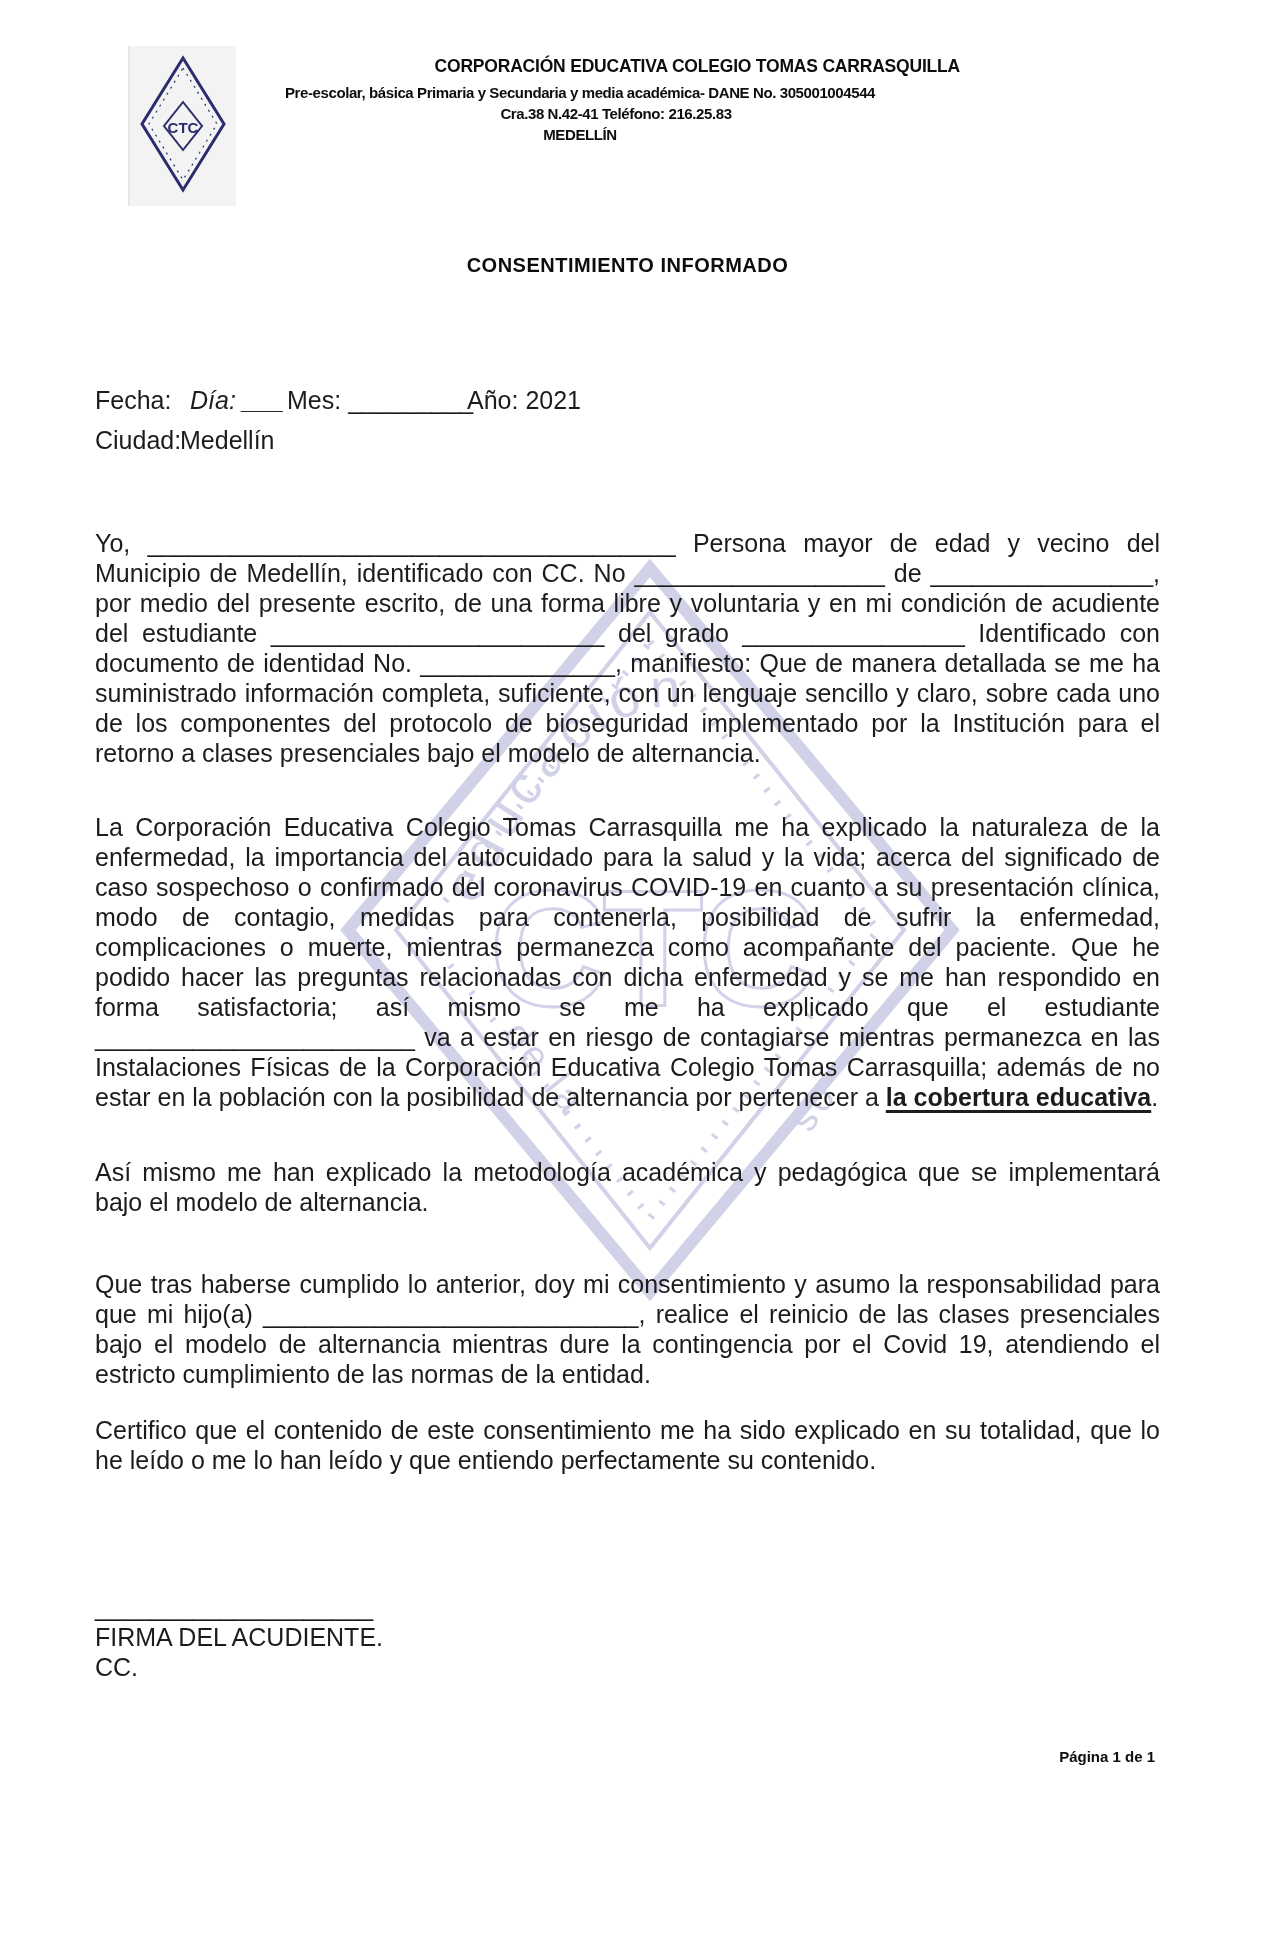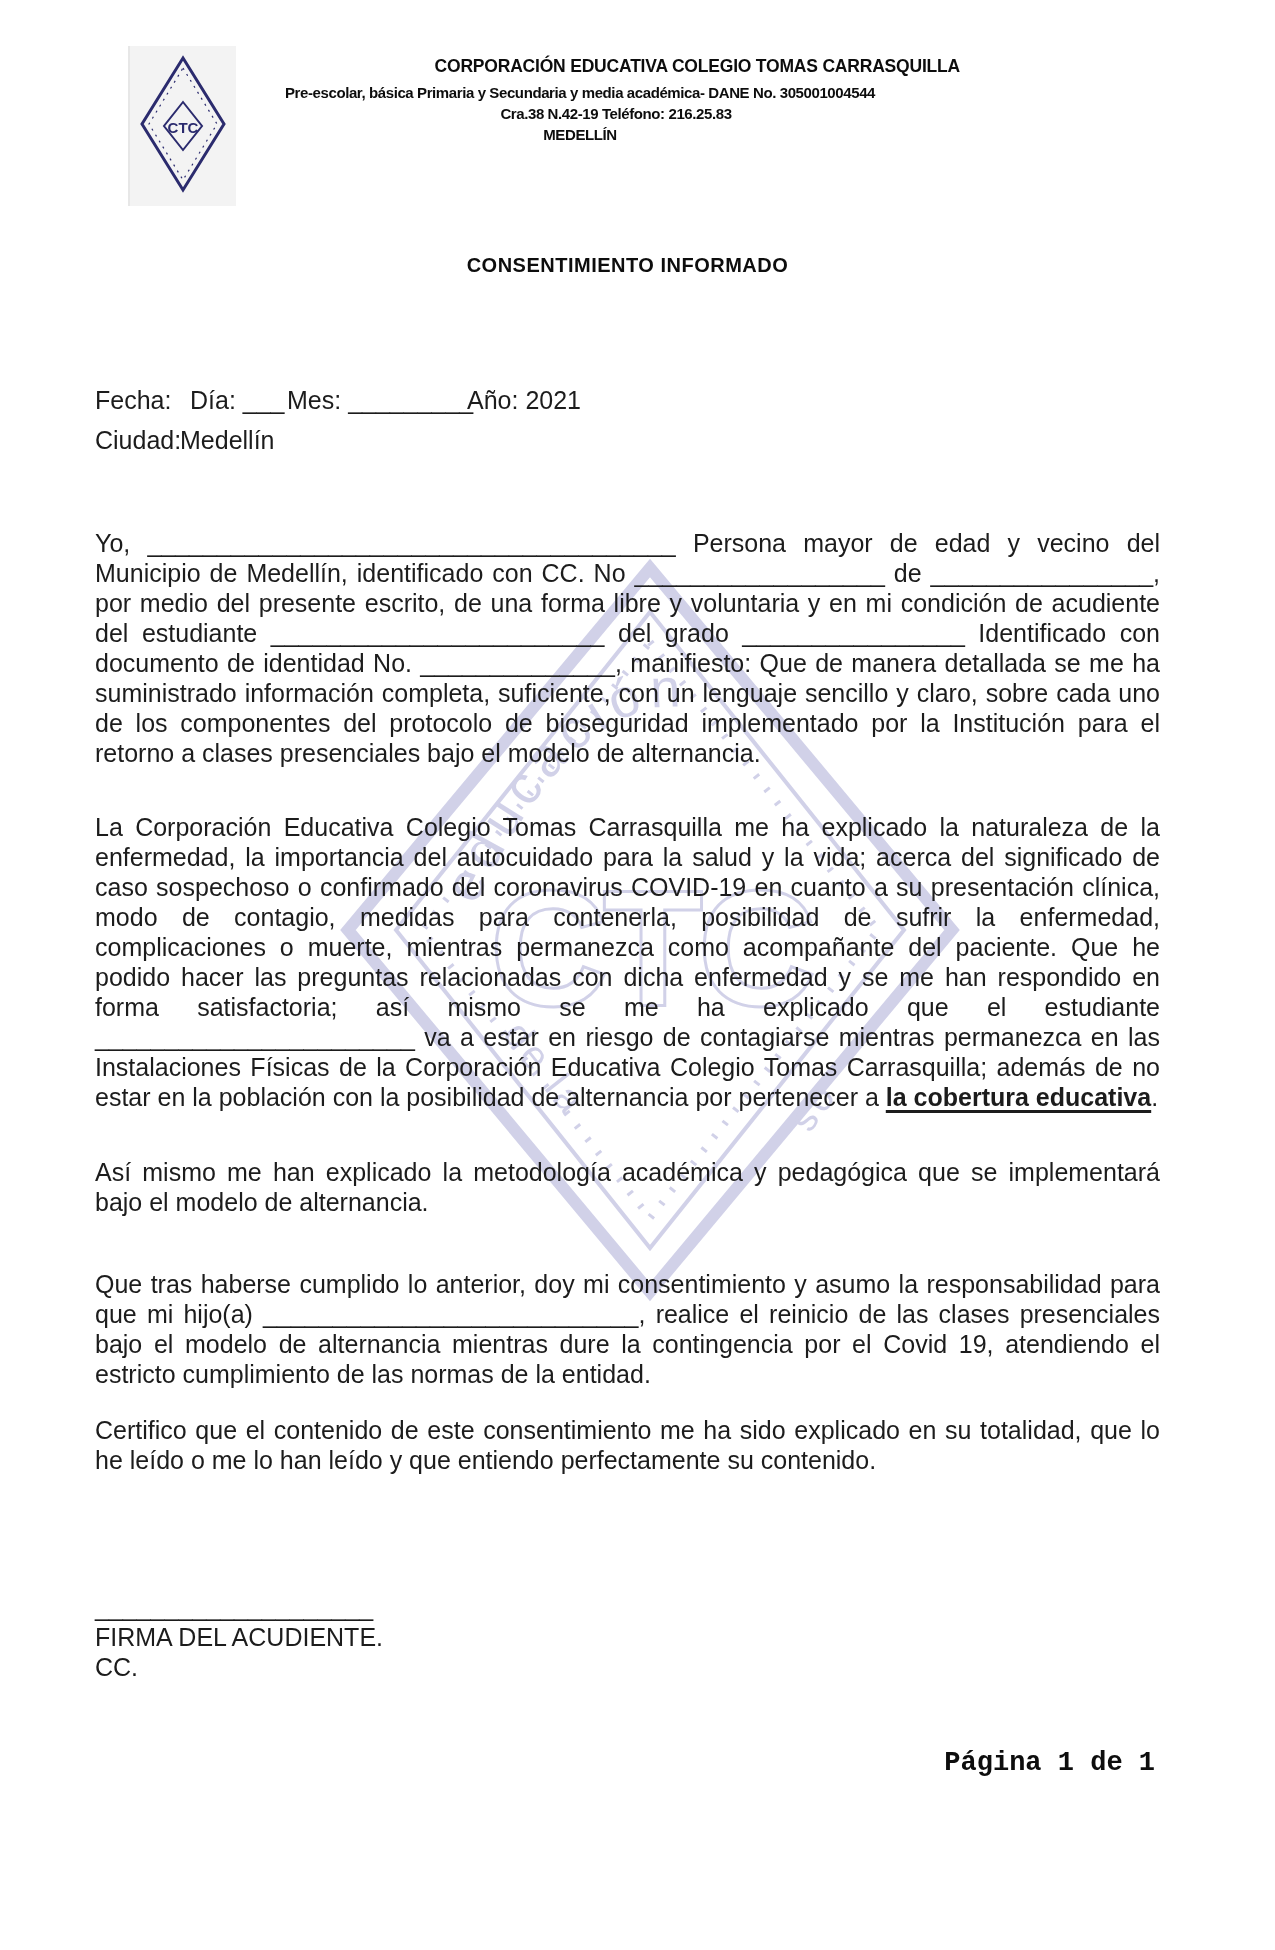--- a/index.html
+++ b/index.html
@@ -24,35 +24,35 @@
   .watermark{position:absolute; left:330px; top:550px; opacity:0.5; pointer-events:none;}
   
   .doc-title{
     position:absolute; left:95px; top:254px; width:1065px; text-align:center;
     font-size:20px; font-weight:bold; letter-spacing:0.5px; color:#0d0d0d;
   }
   
   .field-row{position:absolute; left:95px; width:1065px; font-size:25px; height:32px;}
   .row-date{top:386px;} .row-city{top:426px;}
   .fr-item{position:absolute; top:0; white-space:nowrap;}
-  .fp0{left:0;} .fp-day{left:95px;} .fp-month{left:192px;} .fp-year{left:372px;}
+  .fp0{left:0;} .fp-day{left:95px;font-style:italic;} .fp-month{left:192px;} .fp-year{left:372px;}
   .fp-cityval{left:85px;}
   
   .para{
     position:absolute; left:95px; width:1065px;
     font-size:25px; line-height:30px; text-align:justify; color:#1c1c1c;
   }
   .p1{top:528px;} .p2{top:812px;} .p3{top:1157px;} .p4{top:1269px;} .p5{top:1415px;}
   .bu{font-weight:bold; text-decoration:underline; text-decoration-thickness:2.5px; text-underline-offset:4px;}
   
   .signature{position:absolute; left:95px; top:1592px; font-size:25px; line-height:30px;}
   
   .page-footer{
     position:absolute; right:120px; top:1748px;
-    font-family:Liberation Mono, monospace; font-weight:bold; font-size:27px; color:#0d0d0d;
+    font-family:Liberation Sans, sans-serif; font-weight:bold; font-size:15px; color:#0d0d0d;
   }
   .wm-txt{font-family:"Liberation Sans", sans-serif;}
 </style>
 </head>
 <body>
 
 <div class="page">
 
   <div class="logo-box">
     <svg width="106" height="160" viewBox="0 0 106 160">
@@ -61,21 +61,21 @@
         <polygon points="53,22 87,78 53,134 19,78" stroke-width="1.2" stroke-dasharray="2 5"></polygon>
         <polygon points="53,56 72,80 53,104 34,80" stroke-width="2" fill="#f3f3f3"></polygon>
       </g>
       <text x="53" y="87" text-anchor="middle" font-size="15" font-weight="bold" fill="#2b2b6e">CTC</text>
     </svg>
   </div>
 
   <div class="letterhead">
     <div class="lh-name">CORPORACIÓN EDUCATIVA COLEGIO TOMAS CARRASQUILLA</div>
     <div class="lh-line">Pre-escolar, básica Primaria y Secundaria y media académica- DANE No. 305001004544</div>
-    <div class="lh-line lh-addr">Cra.38 N.42-19 Teléfono: 216.25.83</div>
+    <div class="lh-line lh-addr">Cra.38 N.42-41 Teléfono: 216.25.83</div>
     <div class="lh-line">MEDELLÍN</div>
   </div>
 
   <svg class="watermark" width="640" height="760" viewBox="0 0 640 760">
     <g fill="none" stroke="#a4a4d2">
       <polygon points="320,18 622,380 320,742 18,380" stroke-width="12"></polygon>
       <polygon points="320,62 574,380 320,698 66,380" stroke-width="4"></polygon>
       <polygon points="320,92 548,380 320,668 92,380" stroke-width="7" stroke-dasharray="3 14"></polygon>
     </g>
     <defs>

